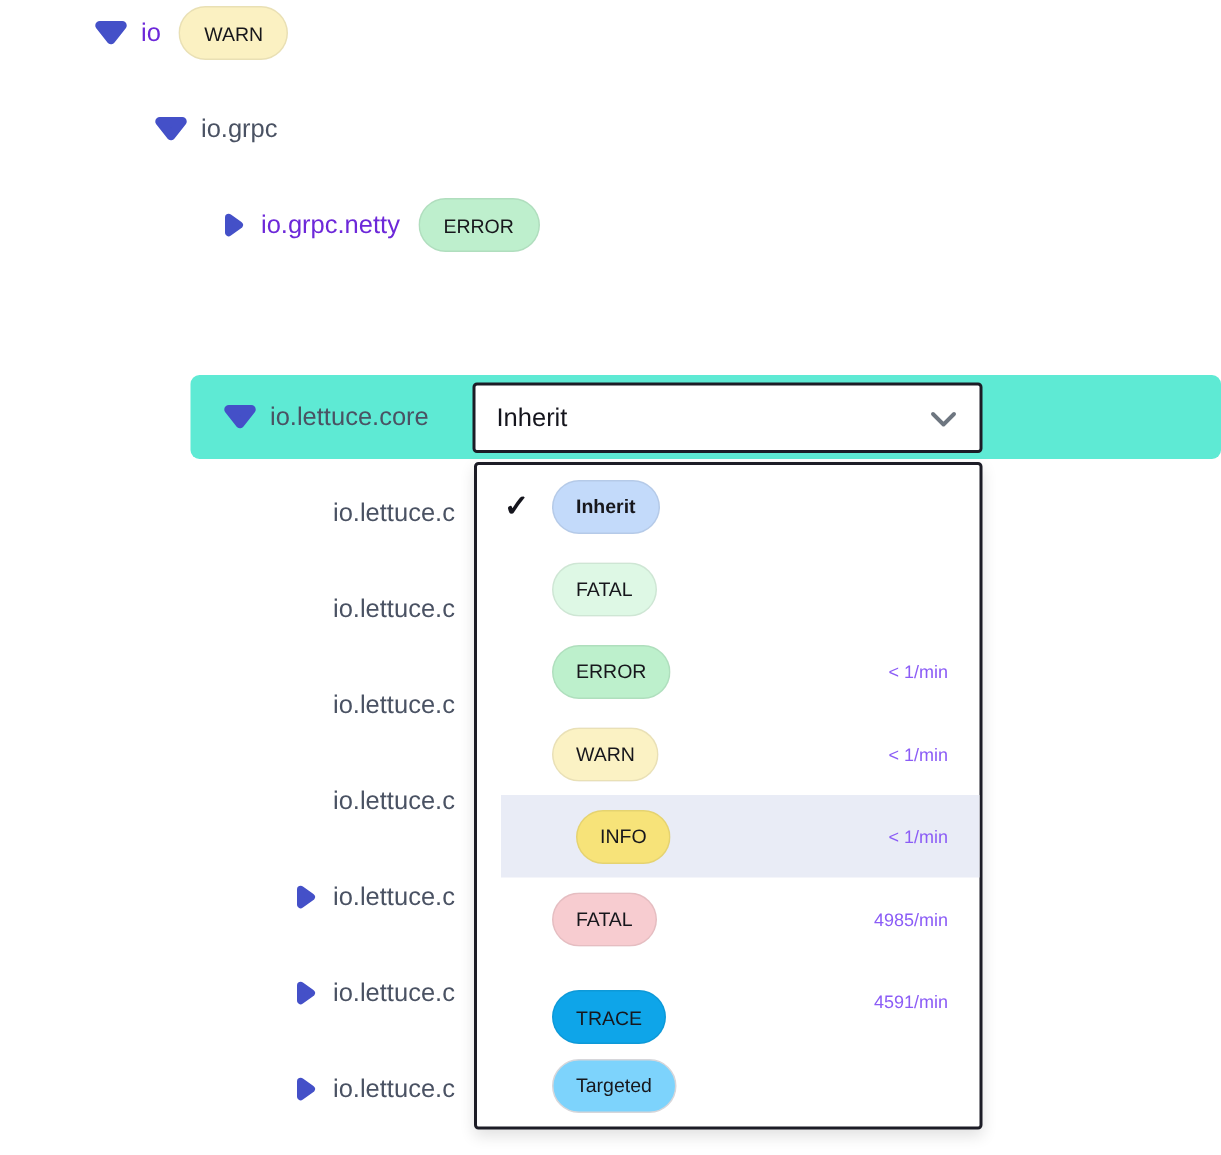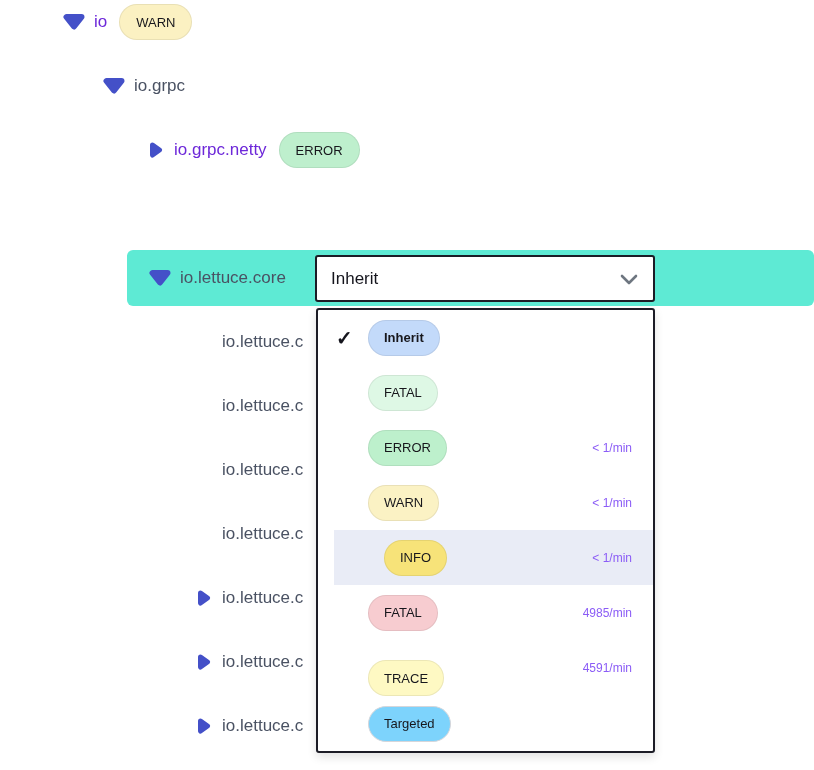--- a/index.html
+++ b/index.html
@@ -249,21 +249,21 @@
     </div>
 
     <div class="dd-item">
       <span class="dd-check"></span>
       <span class="pill" style="background: rgb(247, 204, 208);">FATAL</span>
       <span class="dd-rate">4985/min</span>
     </div>
 
     <div class="dd-item">
       <span class="dd-check"></span>
-      <span class="pill" style="background: #fef9c3; margin-top: 20px;">TRACE</span>
+      <span class="pill" style="background: #0ea5e9; margin-top: 20px;">TRACE</span>
       <span class="dd-rate">4591/min</span>
     </div>
 
     <div class="dd-item">
       <span class="dd-check"></span>
       <span class="pill" style="background: #7dd3fc; border-color: rgb(214, 214, 218);">Targeted</span>
       <span class="dd-rate"></span>
     </div>
 
   </div>

